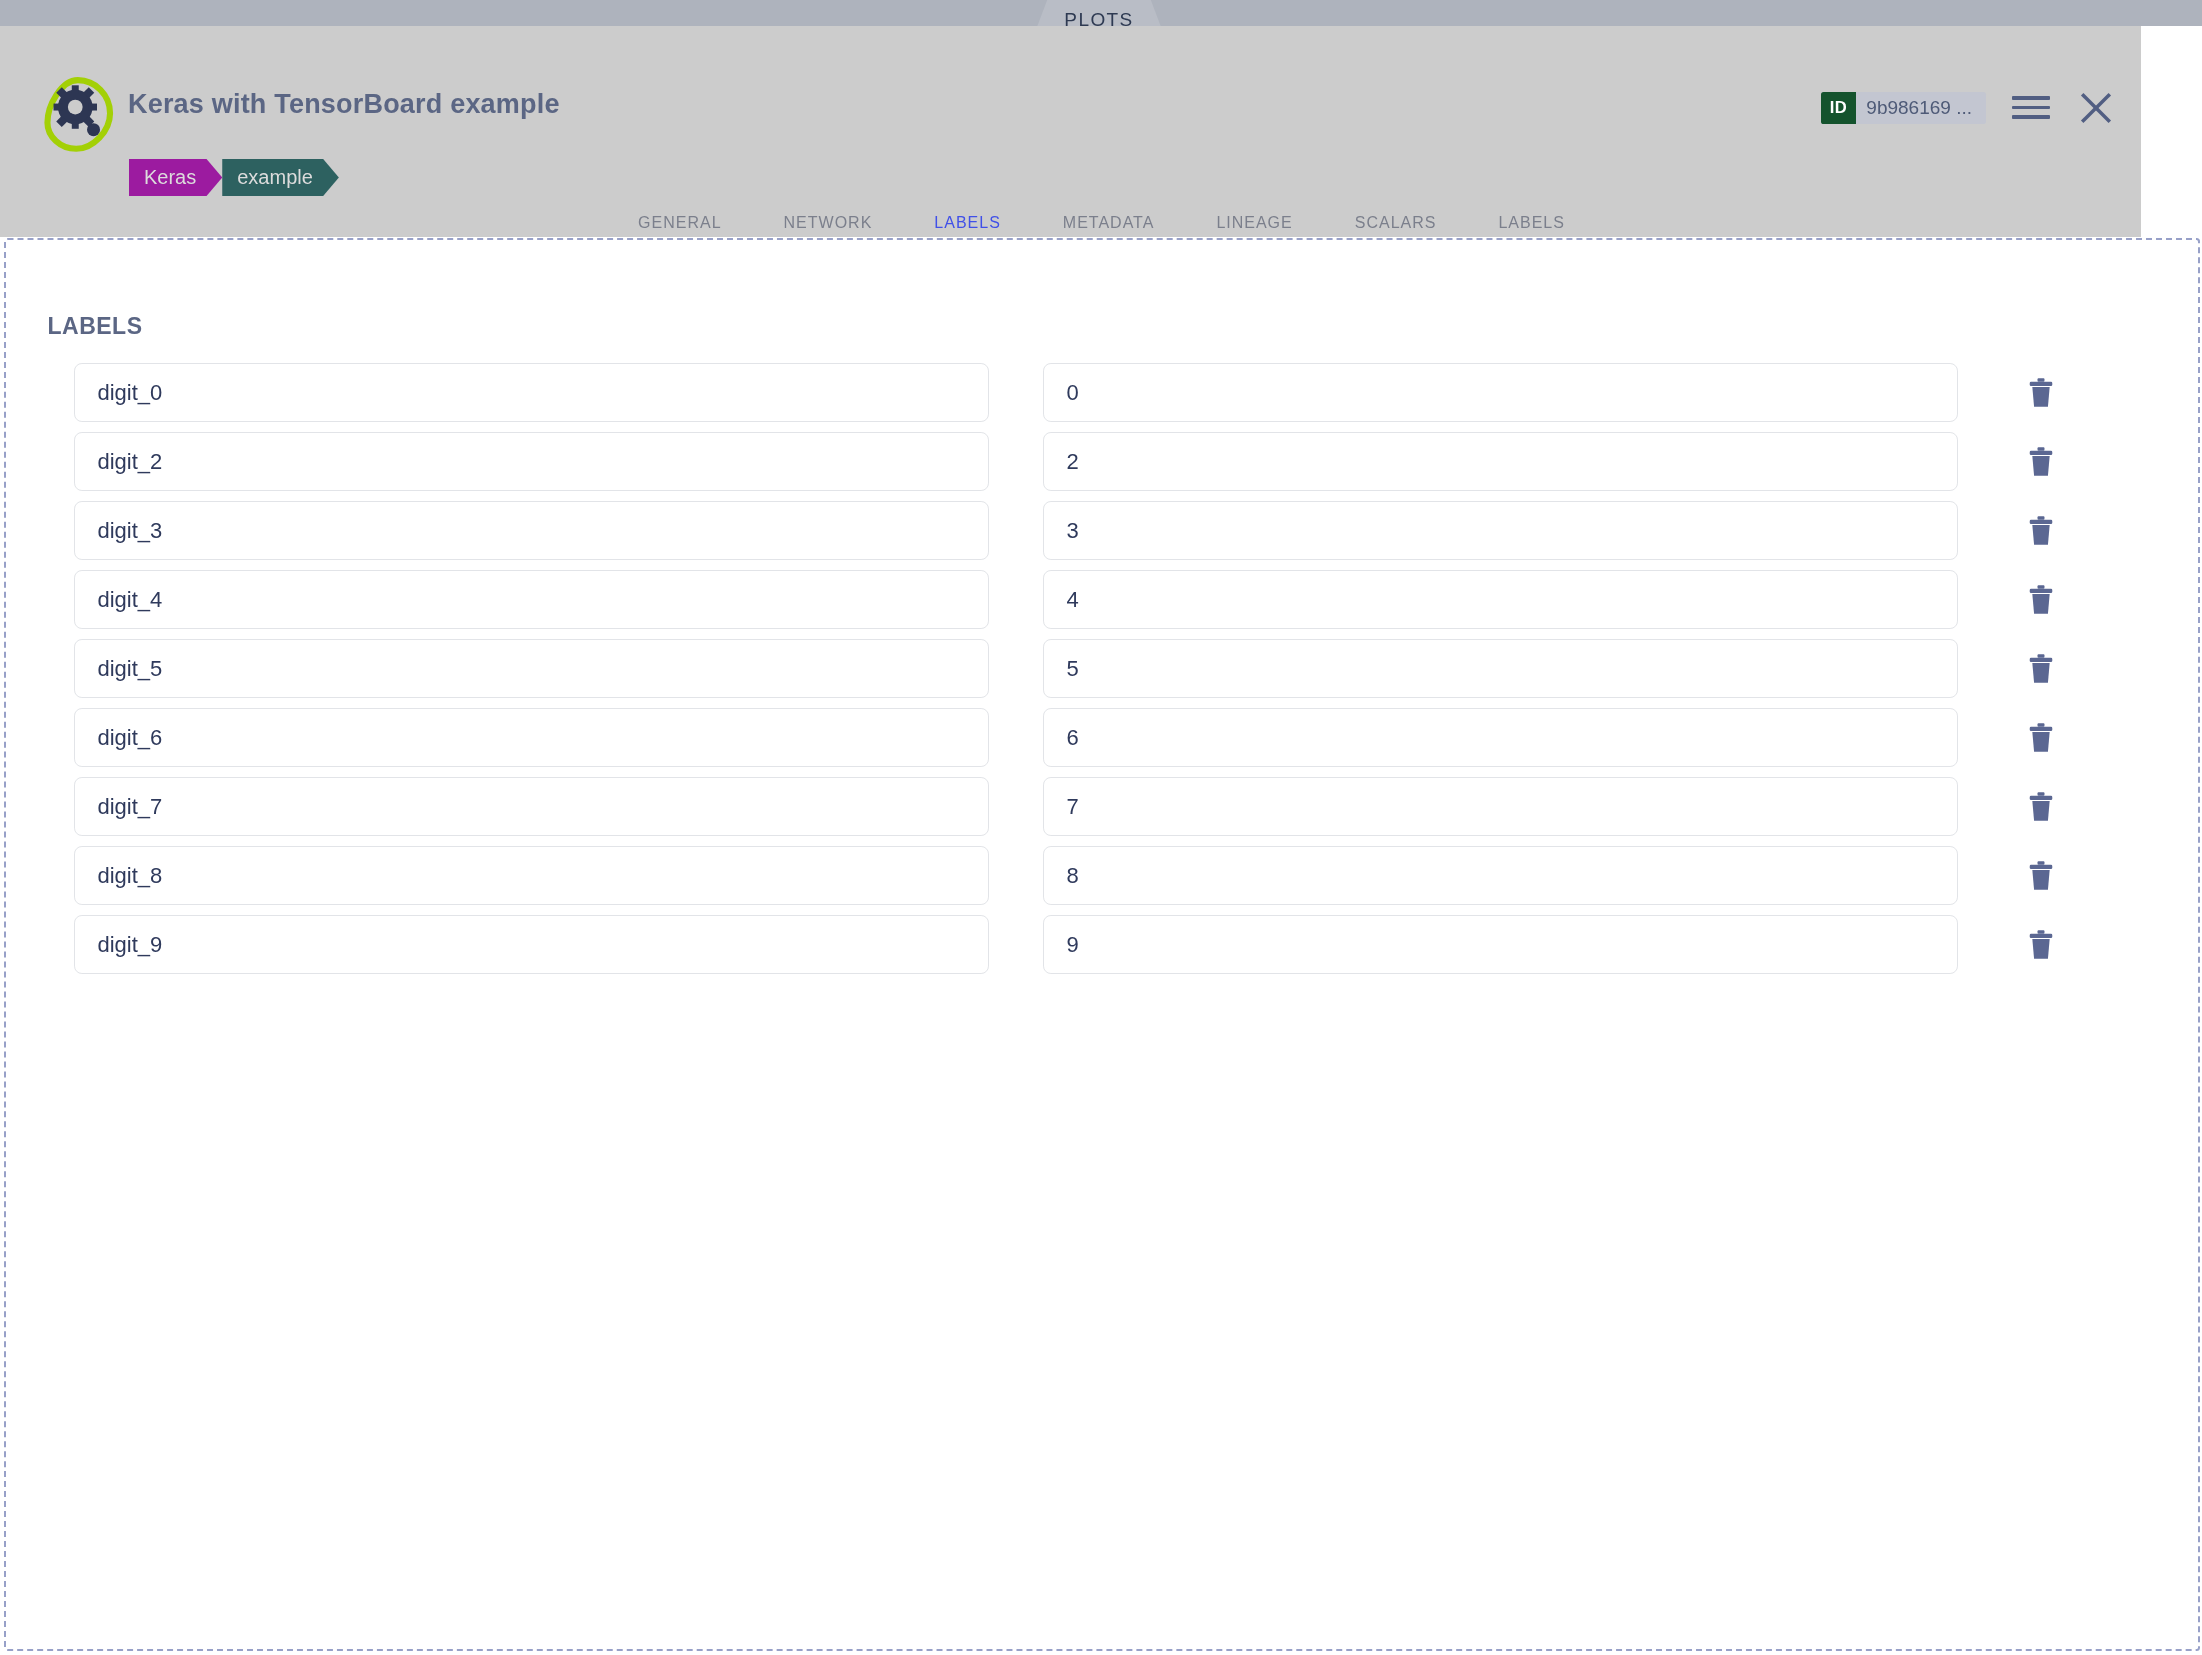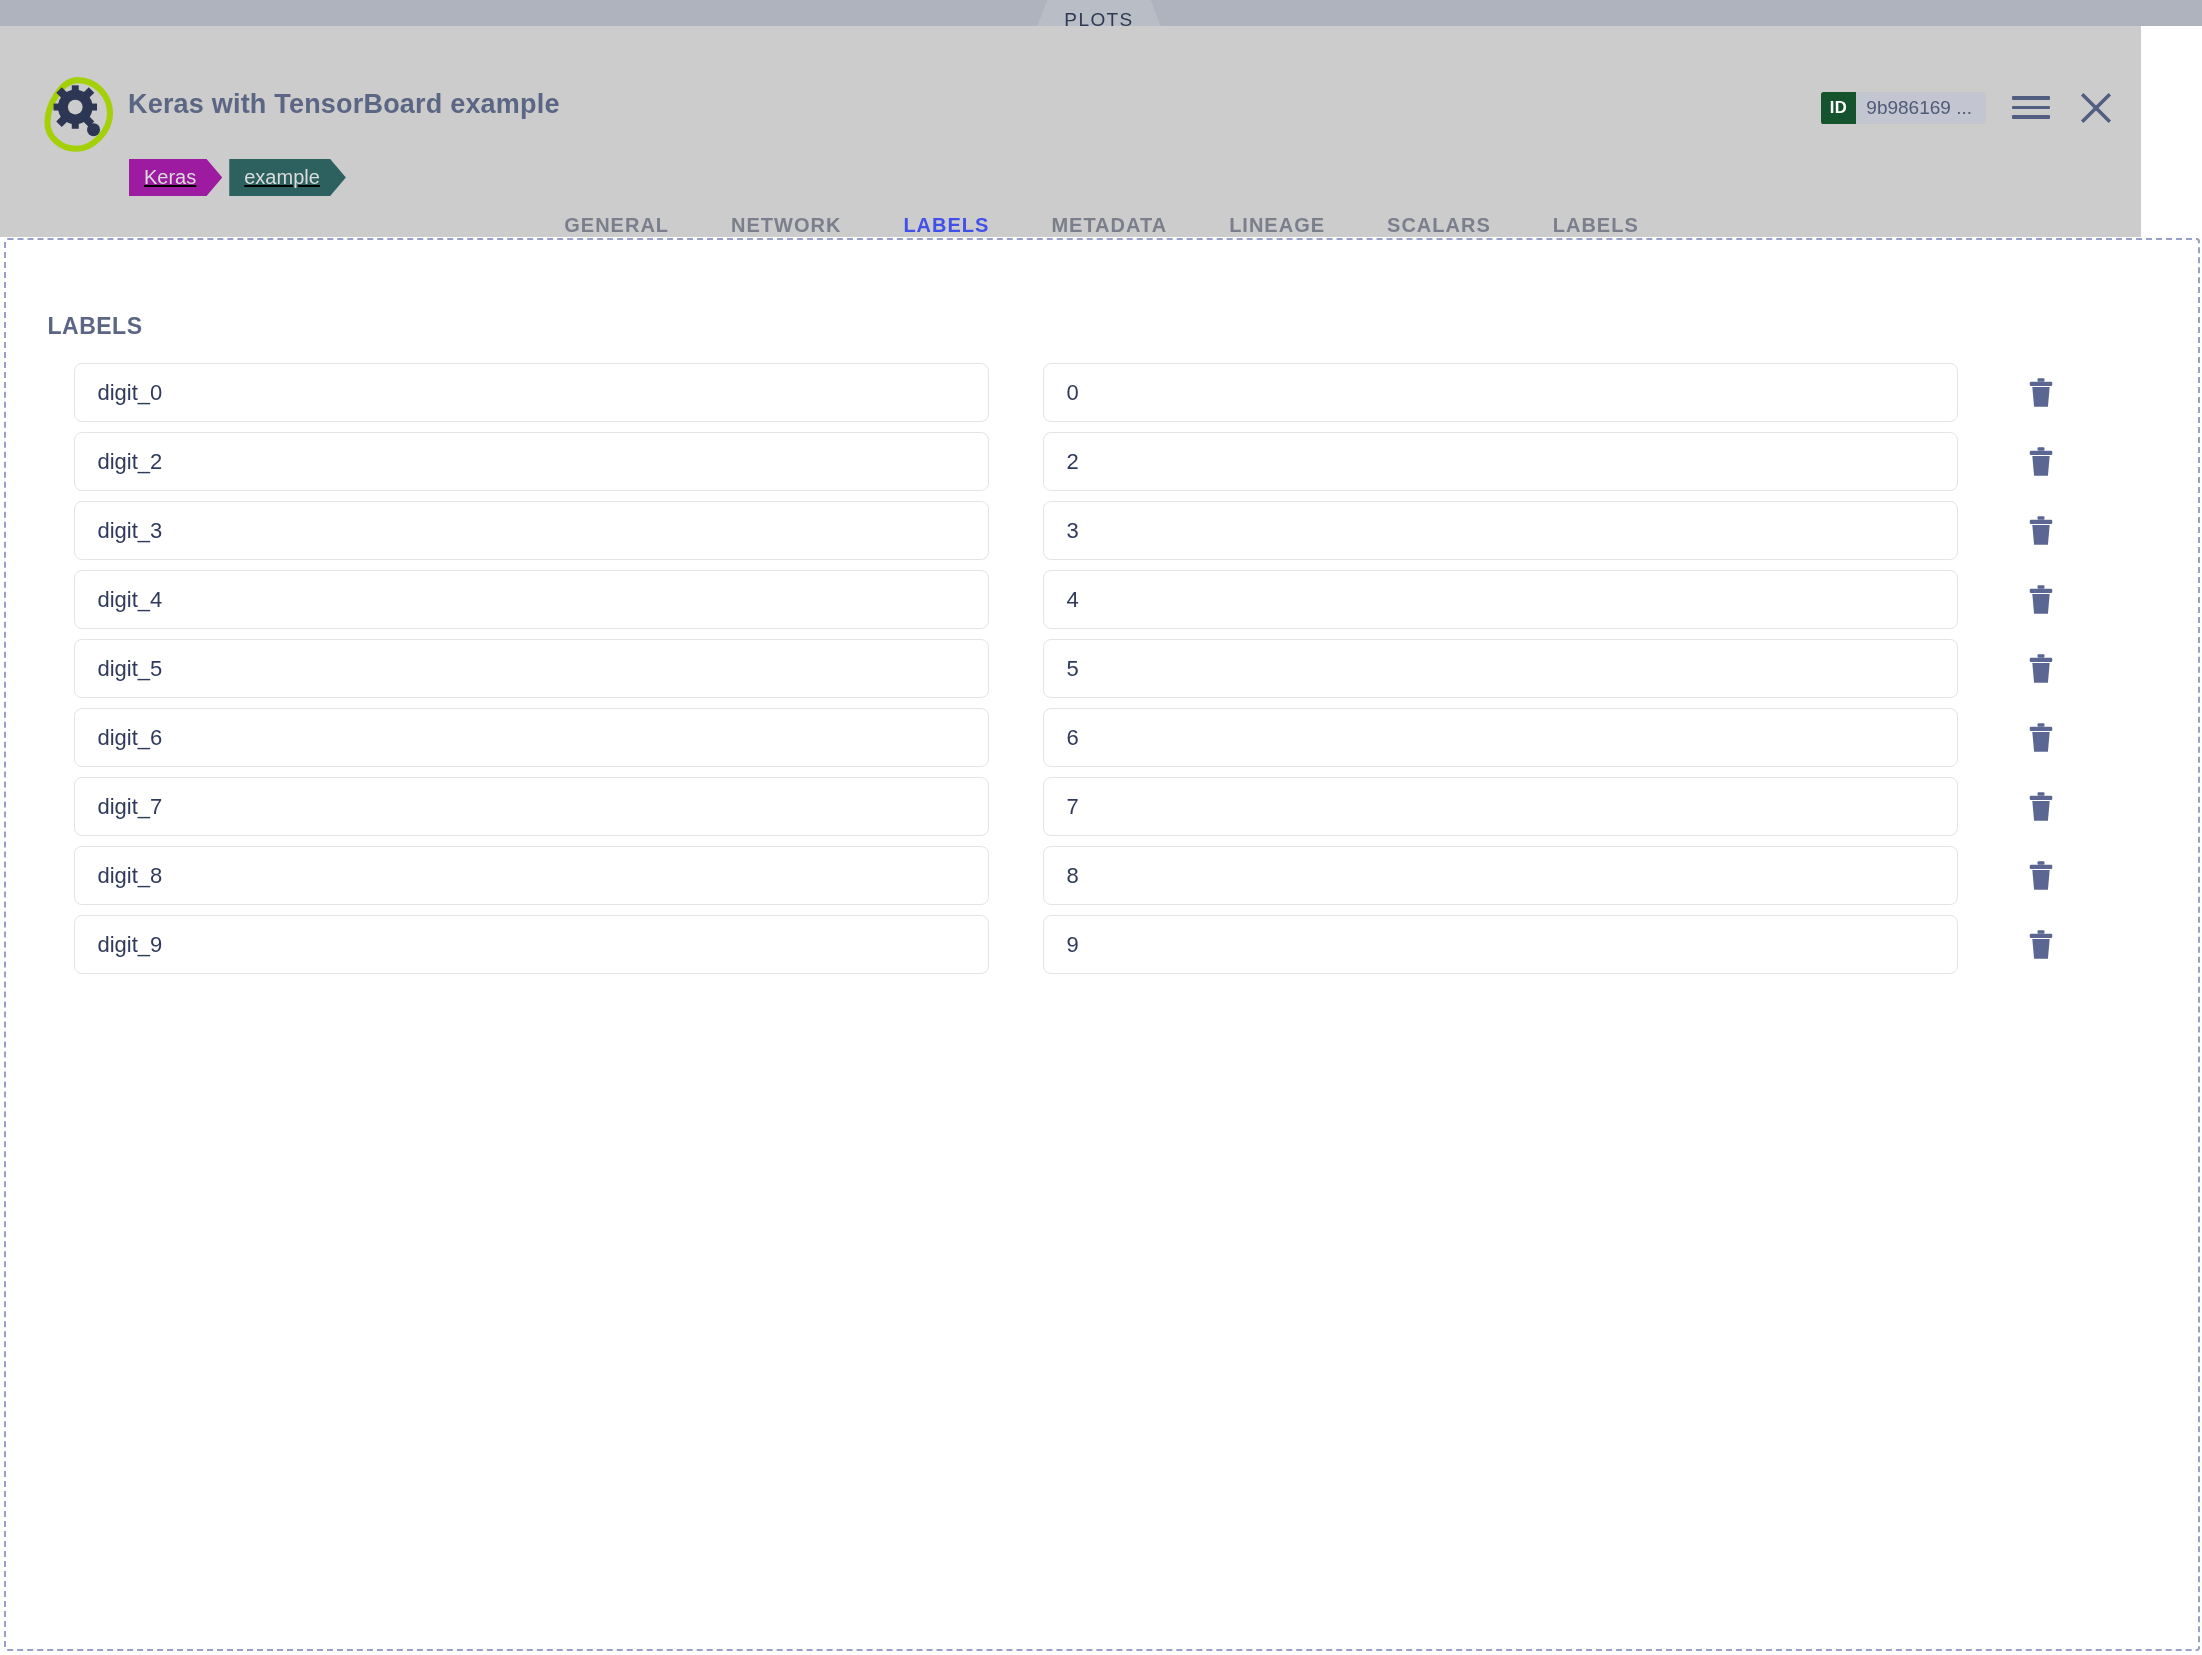--- a/index.html
+++ b/index.html
@@ -59,22 +59,20 @@
     font-weight: bold;
     color: #5b6684;
     letter-spacing: 0.2px;
     white-space: nowrap;
   }
 
   #tag-row {
     position: absolute;
     left: 129px; top: 133px;
     display: flex;
-    gap: 7px;
-    text-decoration: underline;
   }
   .tag {
     height: 37px;
     display: flex;
     align-items: center;
     padding: 0 26px 0 15px;
     color: #dcdcdc;
     font-size: 20px;
     clip-path: polygon(0 0, calc(100% - 15.7px) 0, 100% 50%, calc(100% - 15.7px) 100%, 0 100%);
     white-space: nowrap;
@@ -140,25 +138,24 @@
     left: 0; top: 181px;
     width: 2203px; height: 57px;
     display: flex;
     justify-content: center;
     align-items: flex-start;
     gap: 0;
   }
   .tab {
     position: relative;
     padding: 7px 31px 19px 31px;
-    font-size: 20px;
+    font-size: 16px;
     letter-spacing: 1px;
     color: #7b7f8c;
     white-space: nowrap;
-    font-weight: bold;
   }
   .tab.active { color: #4050e8; }
   .tab.active::after {
     content: "";
     position: absolute;
     left: 0; right: 0; bottom: 0;
     height: 5.2px;
     background: #4050e8;
   }
 

